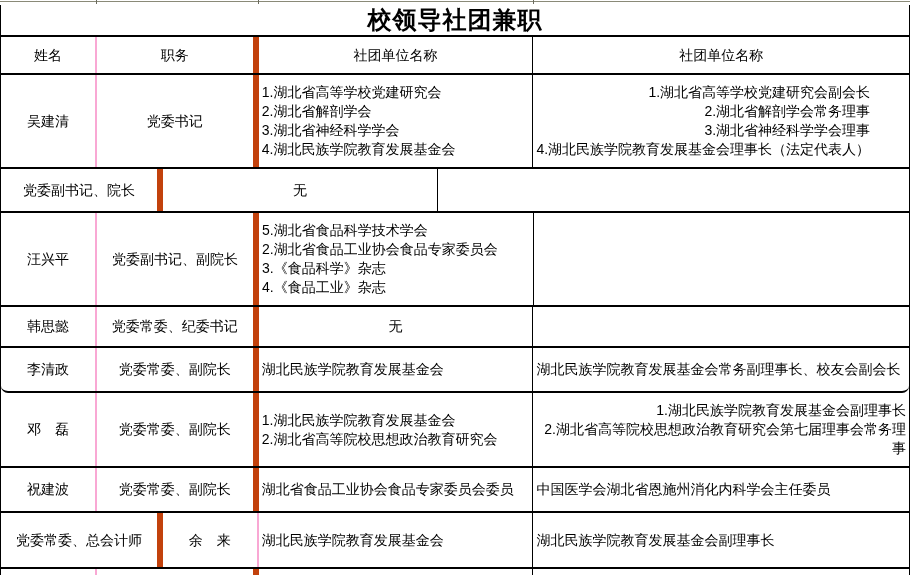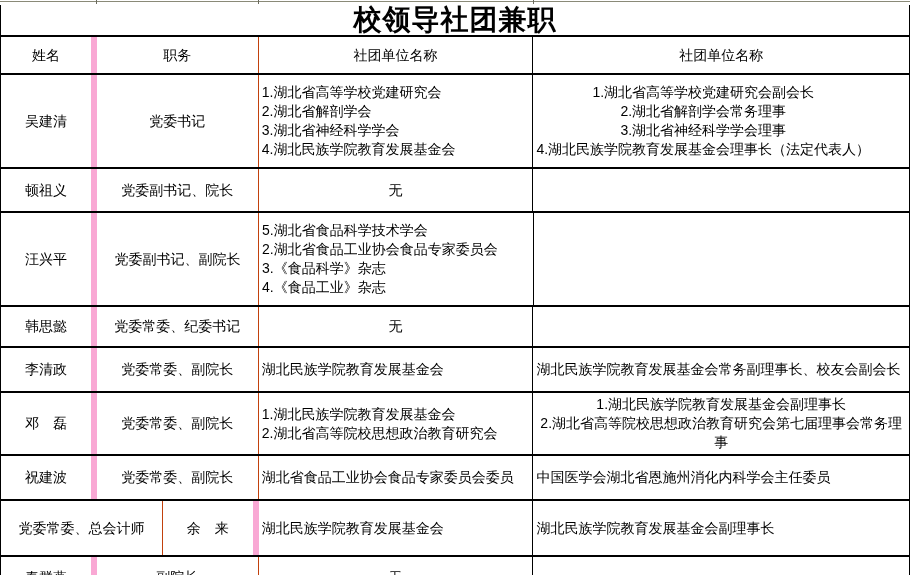--- a/index.html
+++ b/index.html
@@ -31,59 +31,59 @@
     width: 910px;
     box-sizing: border-box;
     background: #fff;
   }
   .title-row {
     height: 32px;
     box-sizing: border-box;
     border-bottom: 2px solid #000;
     display: flex; align-items: center; justify-content: center;
     font-family: Liberation Sans, sans-serif;
-    font-size: 28px; font-weight: bold;
+    font-size: 24px; font-weight: bold;
     letter-spacing: 1px;
   }
   .header-row {
     display: flex;
     height: 38px;
     box-sizing: border-box;
     border-bottom: 2px solid #000;
     font-size: 14px;
   }
   .row {
     display: flex;
     box-sizing: border-box;
     border-bottom: 2px solid #000;
     font-size: 14px;
   }
   
   .row:nth-child(1) { min-height: 78px; }
   .row:nth-child(2) { min-height: 44px; }
   .row:nth-child(3) { min-height: 84px; }
   .row:nth-child(4) { min-height: 41px; }
-  .row:nth-child(5) { min-height: 45px; }
+  .row:nth-child(5) { min-height: 45px; border-radius: 7px; }
   .row:nth-child(6) { min-height: 60px; }
   .row:nth-child(7) { min-height: 45px; }
   .row:nth-child(8) { min-height: 56px; }
   .row:nth-child(9) { min-height: 43px; }
 
   .cell {
     box-sizing: border-box;
     display: flex;
     align-items: center;
     line-height: 19px;
     white-space: pre-line;
     overflow: hidden;
   }
-  .c1 { width: 96px;  border-right: 6px solid #f9a8d4; justify-content: center; text-align: center; }
-  .c2 { width: 162px; border-right: 1px solid #c2410c; justify-content: center; text-align: center; }
+  .c1 { width: 96px;  border-right: 2px solid #f9a8d4; justify-content: center; text-align: center; }
+  .c2 { width: 162px; border-right: 6px solid #c2410c; justify-content: center; text-align: center; }
   .c3 { width: 275px; border-right: 1px solid #000; padding: 8px 3px; justify-content: flex-start; text-align: left; }
-  .c4 { width: 376px; padding: 2px 3px; justify-content: flex-start; text-align: center; }
+  .c4 { width: 376px; padding: 8px 3px; justify-content: flex-start; text-align: right; }
   .header-row .c3, .header-row .c4 { justify-content: center; padding: 0; }
   .cell.center { justify-content: center; text-align: center; }
 </style>
 </head>
 <body>
 
 <div class="screen">
   <div class="top-strip">
     <div class="gridline-h"></div>
     <div class="gridline-tick tick-1"></div>
@@ -109,21 +109,20 @@
 2.湖北省解剖学会
 3.湖北省神经科学学会
 4.湖北民族学院教育发展基金会</div>
     <div class="cell c4">1.湖北省高等学校党建研究会副会长
 2.湖北省解剖学会常务理事
 3.湖北省神经科学学会理事
 4.湖北民族学院教育发展基金会理事长（法定代表人）</div>
   </div>
 
   <div class="row">
-    <div class="cell c1">顿祖义</div>
     <div class="cell c2">党委副书记、院长</div>
     <div class="cell c3 center">无</div>
     <div class="cell c4"></div>
   </div>
 
   <div class="row">
     <div class="cell c1">汪兴平</div>
     <div class="cell c2">党委副书记、副院长</div>
     <div class="cell c3">5.湖北省食品科学技术学会
 2.湖北省食品工业协会食品专家委员会

